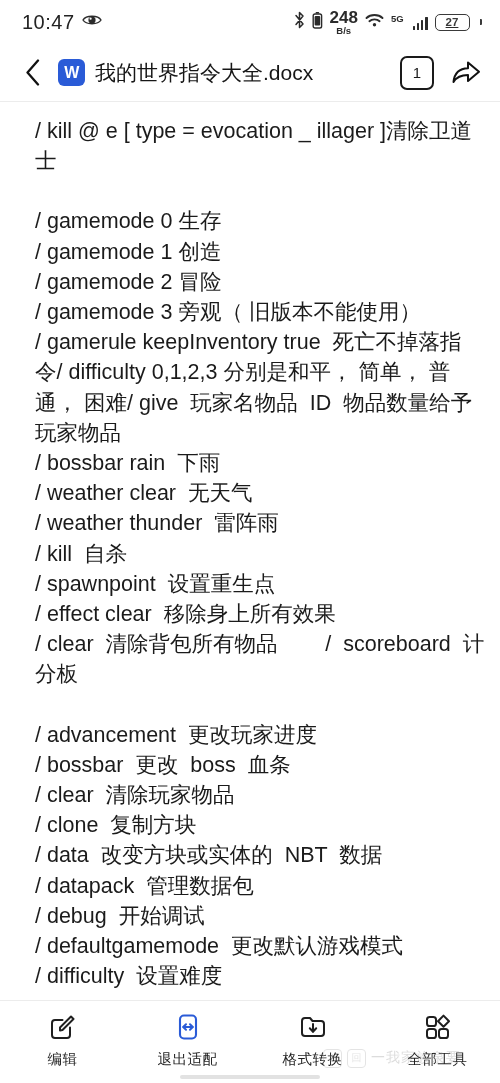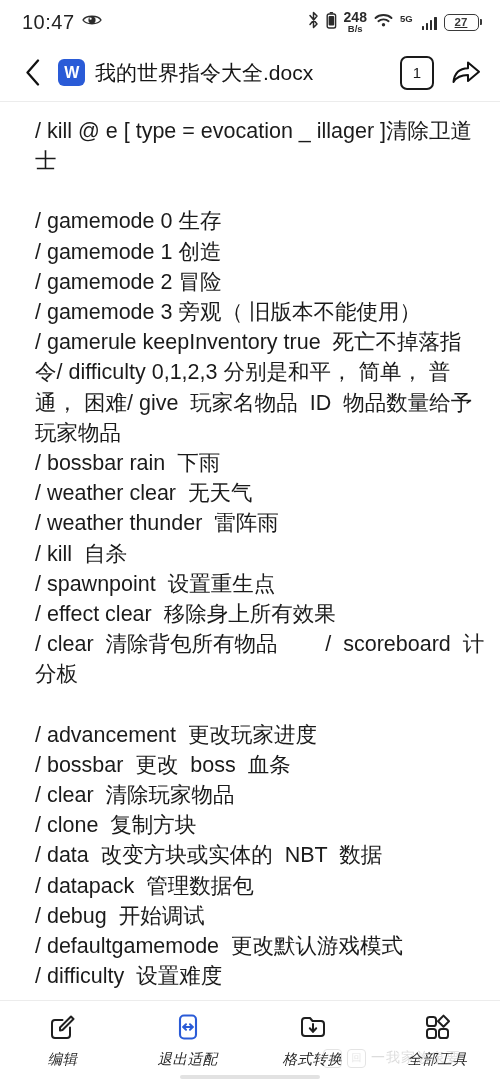--- a/index.html
+++ b/index.html
@@ -48,21 +48,21 @@
   }
   .netspeed {
     display: flex;
     flex-direction: column;
     align-items: center;
     line-height: 1.0;
     font-size: 10px;
     color: #2b2b2b;
     font-weight: 600;
   }
-  .netspeed .num { font-size: 14px; }
+  .netspeed .num { font-size: 17px; }
   .netspeed .unit { font-size: 9.5px; }
   .five-g-wrap {
     display: flex;
     align-items: flex-end;
     gap: 9px;
   }
   .five-g-label {
     font-size: 9.5px;
     font-weight: 700;
     line-height: 1;
@@ -70,21 +70,21 @@
   }
   .bars { display: flex; align-items: flex-end; gap: 1.5px; height: 13px; }
   .bars i { display: block; width: 2.6px; background: #2b2b2b; border-radius: 0.5px; }
   .bars i:nth-child(1) { height: 4px; }
   .bars i:nth-child(2) { height: 7px; }
   .bars i:nth-child(3) { height: 10px; }
   .bars i:nth-child(4) { height: 13px; }
   .battery {
     display: flex;
     align-items: center;
-    gap: 1px;
+    gap: 10px;
     text-decoration: underline;
   }
   .battery-body {
     width: 35px;
     height: 17px;
     border: 1.6px solid #3a3a3a;
     border-radius: 5px;
     display: flex;
     align-items: center;
     justify-content: center;
@@ -204,21 +204,20 @@
   .tool .glyph {
     height: 30px;
     display: flex;
     align-items: center;
     justify-content: center;
   }
   .tool .label {
     font-size: 14.5px;
     color: #1f1f1f;
     letter-spacing: 0.5px;
-    font-style: italic;
   }
   .tool.active .label { color: #1f1f1f; }
 
   
   .watermark {
     position: absolute;
     right: 2px;
     bottom: 10px;
     width: 175px;
     height: 30px;

